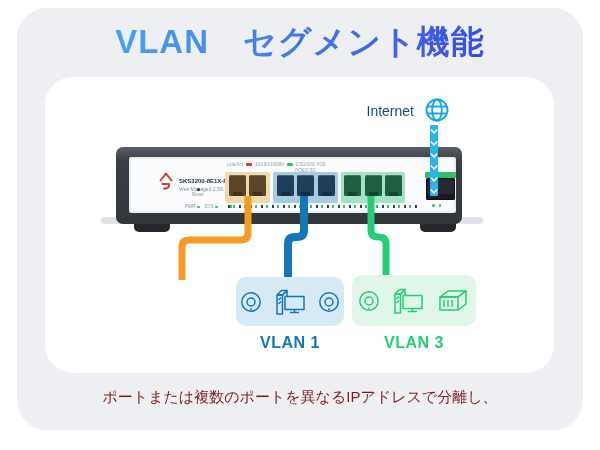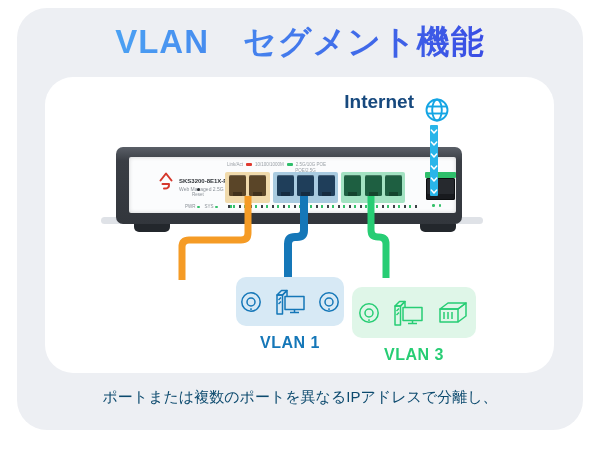--- a/index.html
+++ b/index.html
@@ -7,22 +7,22 @@
          font-family:"Liberation Sans","DejaVu Sans",sans-serif;}
   .banner{position:absolute;left:17px;top:8px;width:566px;height:422px;background:#edeff3;border-radius:30px;}
   .panel{position:absolute;left:45px;top:77px;width:509px;height:296px;background:#ffffff;border-radius:28px;}
 
   
   .title-wrap{position:absolute;left:0;top:20px;width:600px;text-align:center;}
   .title-text{display:inline-block;font-size:33px;font-weight:800;letter-spacing:1px;
               -webkit-background-clip:text;background-clip:text;color:transparent;}
 
   
-  .internet-label{position:absolute;left:330px;top:91px;width:84px;text-align:right;
-                  font-size:19px;font-weight:700;color:#17497e;}
+  .internet-label{position:absolute;left:330px;top:103px;width:84px;text-align:right;
+                  font-size:14px;font-weight:400;color:#17497e;}
   .globe{position:absolute;left:423px;top:96px;width:28px;height:28px;}
   .net-line{position:absolute;left:429px;top:125px;width:10px;height:72px;}
 
   
   .sw-shadow{position:absolute;left:101px;top:217px;width:382px;height:7px;background:#dfe2e7;border-radius:4px;}
   .sw-body{position:absolute;left:116px;top:147px;width:346px;height:77px;border-radius:7px;
            background:linear-gradient(180deg,#5a5f67 0%,#3a3e45 18%,#32363c 100%);}
   .sw-front{position:absolute;left:129px;top:157px;width:327px;height:56px;background:#fbfcfd;border-radius:2px;
             box-shadow:inset 0 0 4px rgba(0,0,0,.18);}
   .sw-foot{position:absolute;top:224px;width:36px;height:8px;background:#23272c;border-radius:0 0 5px 5px;}
@@ -61,30 +61,30 @@
                             repeating-linear-gradient(90deg,#35c06a 0 2px,transparent 2px 11px);
            background-position:0 0,5px 0;background-repeat:repeat-x;}
 
   
   .cables{position:absolute;left:0;top:0;width:600px;height:450px;pointer-events:none;}
 
   
   .vlan{position:absolute;}
   .vlan-1{left:133px;top:277px;width:98px;}
   .vlan-2{left:236px;top:277px;width:108px;}
-  .vlan-3{left:352px;top:275px;width:124px;margin-top:12px;}
+  .vlan-3{left:352px;top:275px;width:124px;}
   .vlan-box{height:49px;border-radius:10px;display:flex;align-items:center;justify-content:center;gap:9px;}
   .vlan-3 .vlan-box{height:51px;}
   .vlan-label{text-align:center;margin-top:8px;font-size:16px;font-weight:800;letter-spacing:.5px;}
   .dev-icon{flex:0 0 auto;}
   .dev-icon svg, .dev-icon{display:block;}
 
   
   .desc{position:absolute;left:0;top:386px;width:600px;text-align:center;
-        font-size:15px;line-height:21px;color:#0c4a6e;}
+        font-size:15px;line-height:21px;color:#7f1d1d;}
 </style>
 </head>
 <body>
 
 <svg width="0" height="0" style="position:absolute" aria-hidden="true">
   <defs>
     <symbol id="icon-round-device" viewBox="0 0 24 24">
       <g fill="none" stroke="currentColor" stroke-width="1.5">
         <circle cx="12" cy="12" r="9.2"></circle>
         <circle cx="12" cy="12" r="4"></circle>

